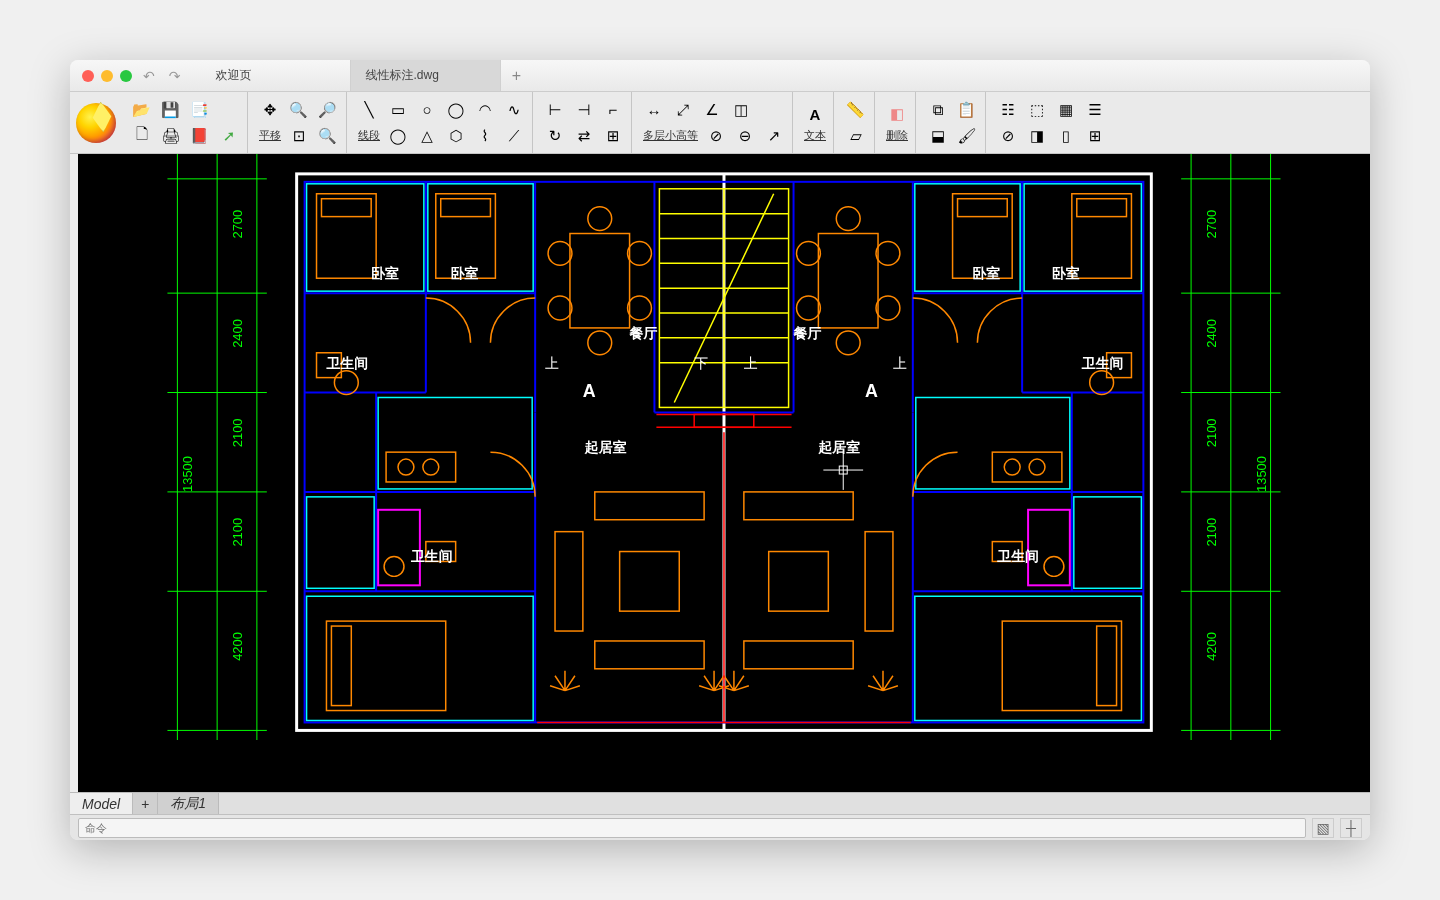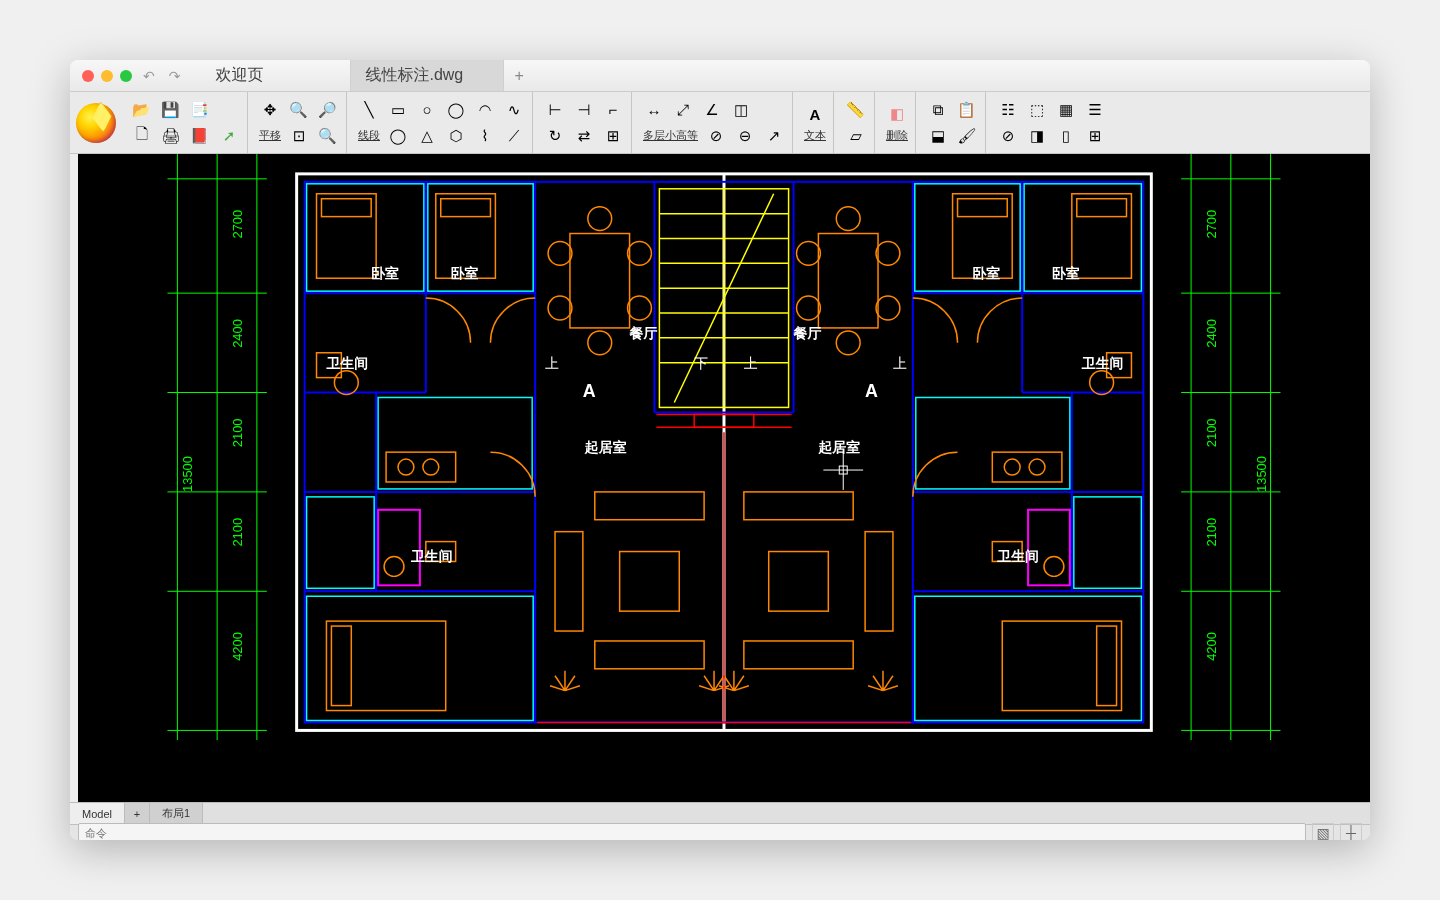--- a/index.html
+++ b/index.html
@@ -34,21 +34,21 @@
   }
   .traffic { display:flex; gap:7px; }
   .dot { width:12px; height:12px; border-radius:50%; }
   .dot.red { background:#ff5f57; }
   .dot.yellow { background:#febc2e; }
   .dot.green { background:#28c840; }
   .nav-arrow { color:#999; font-size:14px; padding:0 3px; }
   .tabs { display:flex; margin-left:10px; align-items:center; height:100%; }
   .tab { 
     padding:0 40px 0 14px; height:100%; display:flex; align-items:center;
-    font-size:16px; color:#444; position:relative; border-right:1px solid #d0d0d0;
+    font-size:12px; color:#444; position:relative; border-right:1px solid #d0d0d0;
     min-width:150px;
   }
   .tab.active { background:#d8d8d8; }
   .tab-add {
     display:flex; align-items:center; justify-content:center; width:30px;
     font-size:16px; color:#888;
   }
   
   .toolbar {
     height:62px;
@@ -90,27 +90,27 @@
   .floorplan { position:absolute; inset:0; }
   text.room { fill:#fff; font-size:14px; font-weight:bold; font-family:sans-serif; }
   text.dim { fill:#00ff00; font-size:13px; font-family:sans-serif; }
   text.lbl { fill:#fff; font-size:14px; font-family:sans-serif; }
   
   .bottomtabs {
     height:22px; background:#e0e0e0; display:flex; align-items:stretch;
     border-top:1px solid #bbb;
   }
   .btab {
-    padding:0 12px; font-size:11px; display:flex; align-items:center;
-    border-right:1px solid #bbb; color:#333; background:#d0d0d0;
+    padding:0 12px; font-size:14px; display:flex; align-items:center;
+    border-right:1px solid #bbb; color:#333; background:#d0d0d0;font-style:italic;
   }
   .btab.active { background:#eeeeee; }
   .btab.add { width:24px; justify-content:center; }
   .cmdbar {
-    height:16px; background:#e5e5e5; display:flex; align-items:center;
+    height:26px; background:#e5e5e5; display:flex; align-items:center;
     padding:0 8px; gap:6px; border-top:1px solid #c0c0c0;
   }
   .cmdinput {
     flex:1; height:20px; border:1px solid #bbb; background:#f5f5f5;
     padding:0 6px; font-size:11px; color:#888; border-radius:2px;
   }
   .statusicon {
     width:22px; height:20px; display:flex; align-items:center; justify-content:center;
     color:#666; border:1px solid #ccc; font-size:14px;
   }

